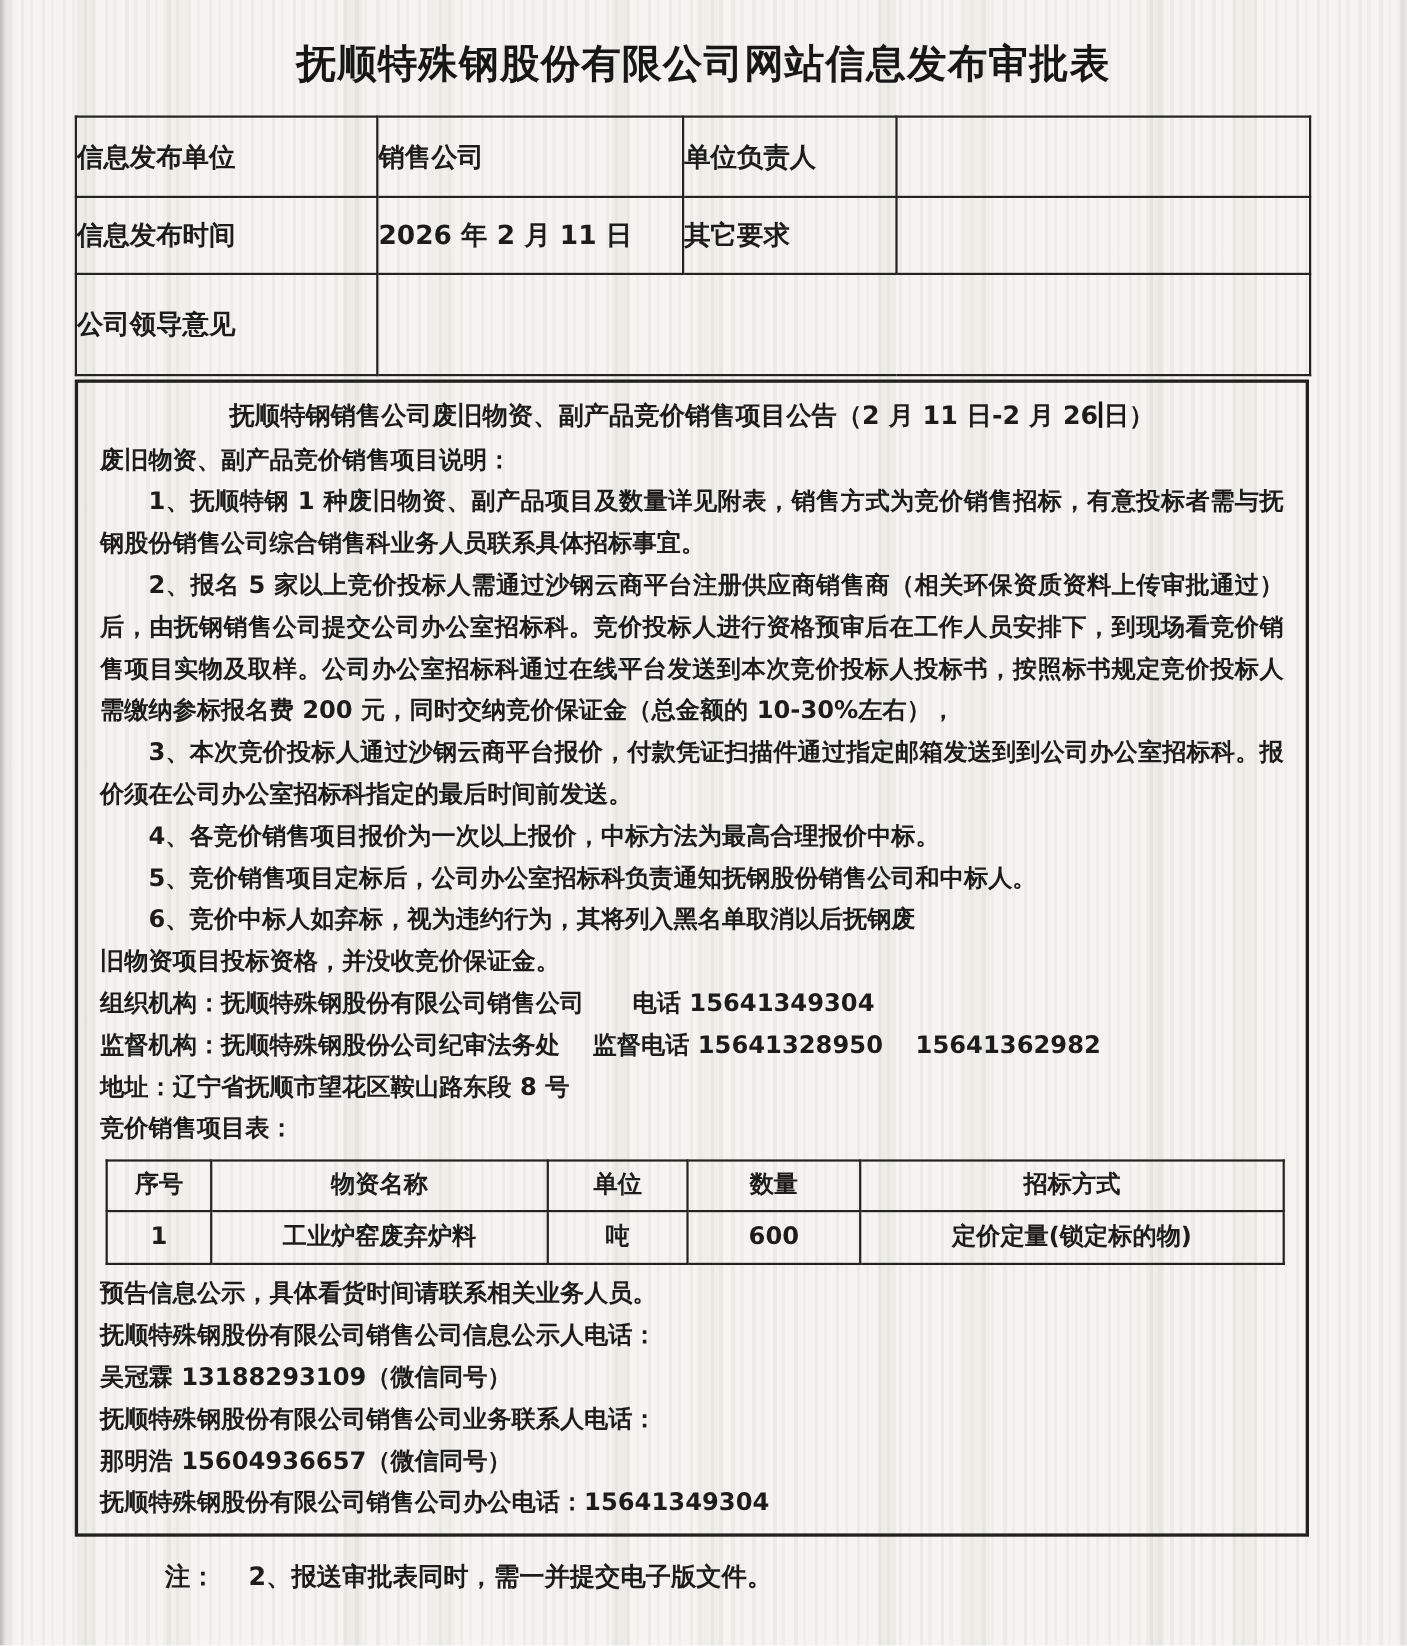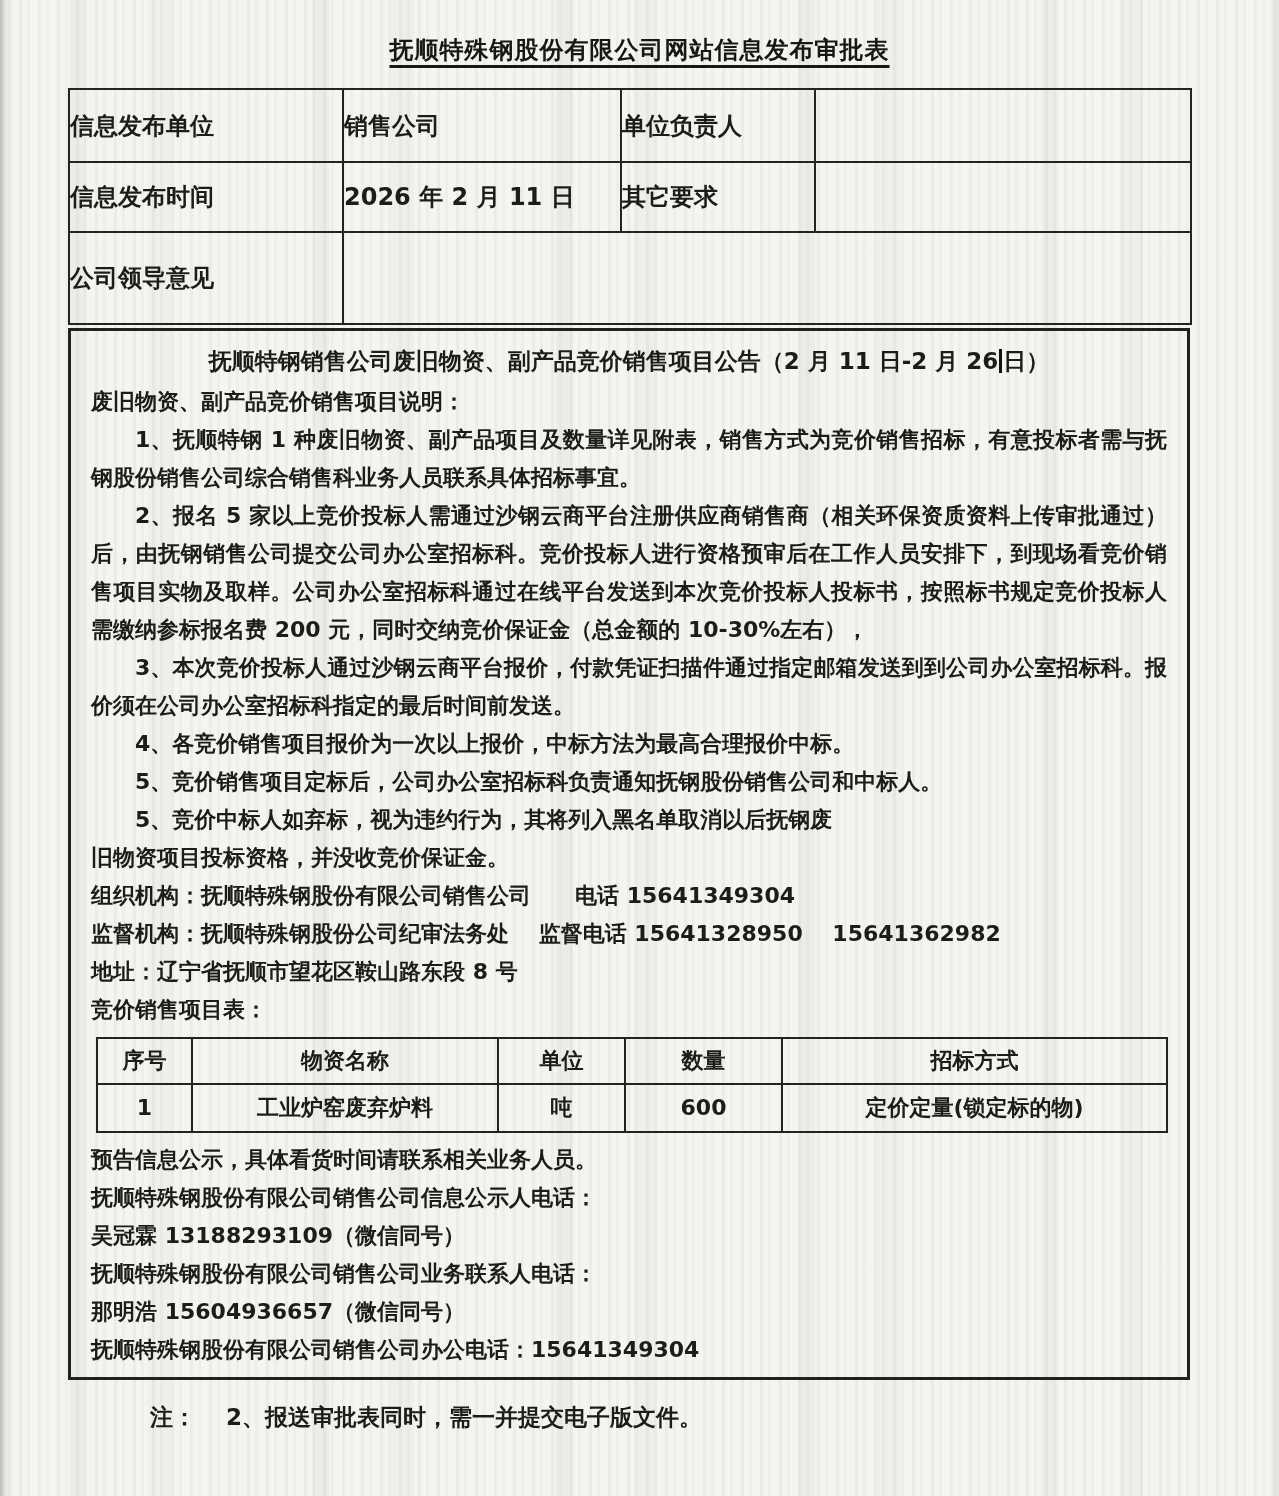--- a/index.html
+++ b/index.html
@@ -17,23 +17,22 @@
     background:
       linear-gradient(90deg, rgba(25,25,22,0.22) 0px, rgba(25,25,22,0.06) 6px, rgba(0,0,0,0) 14px),
       linear-gradient(270deg, rgba(60,60,55,0.10) 0px, rgba(0,0,0,0) 10px),
       repeating-linear-gradient(90deg, rgba(70,72,62,0.05) 0 3px, rgba(255,255,255,0) 3px 8px, rgba(95,98,88,0.045) 8px 11px, rgba(255,255,255,0) 11px 19px),
       repeating-linear-gradient(90deg, rgba(255,255,255,0) 0 70px, rgba(105,110,95,0.06) 70px 86px, rgba(255,255,255,0) 86px 148px, rgba(138,144,128,0.05) 148px 171px, rgba(255,255,255,0) 171px 243px),
       #f5f4f0;
   }
   .doc-title{
     margin:34px 0 0 0;
     text-align:center;
-    font-size:24px;
+    font-size:36px;
     letter-spacing:1px;
-    text-decoration:underline;
     text-decoration-thickness:3px;
     text-underline-offset:7px;
     color:#171715;
   }
   table{border-collapse:collapse;table-layout:fixed;}
   .info-table{
     width:1122px;
     margin:22px 0 0 68px;
   }
   .info-table td{
@@ -130,21 +129,21 @@
   <div class="main-box">
     <div class="ann-heading">
       <span>抚顺特钢销售公司废旧物资、副产品竞价销售项目公告（2 月 11 日-2 月 26</span><span class="cursor"></span><span>日）</span>
     </div>
     <p>废旧物资、副产品竞价销售项目说明：</p>
     <p class="indent">1、抚顺特钢 1 种废旧物资、副产品项目及数量详见附表，销售方式为竞价销售招标，有意投标者需与抚钢股份销售公司综合销售科业务人员联系具体招标事宜。</p>
     <p class="indent">2、报名 5 家以上竞价投标人需通过沙钢云商平台注册供应商销售商（相关环保资质资料上传审批通过）后，由抚钢销售公司提交公司办公室招标科。竞价投标人进行资格预审后在工作人员安排下，到现场看竞价销售项目实物及取样。公司办公室招标科通过在线平台发送到本次竞价投标人投标书，按照标书规定竞价投标人需缴纳参标报名费 200 元，同时交纳竞价保证金（总金额的 10-30%左右），</p>
     <p class="indent">3、本次竞价投标人通过沙钢云商平台报价，付款凭证扫描件通过指定邮箱发送到到公司办公室招标科。报价须在公司办公室招标科指定的最后时间前发送。</p>
     <p class="indent">4、各竞价销售项目报价为一次以上报价，中标方法为最高合理报价中标。</p>
     <p class="indent">5、竞价销售项目定标后，公司办公室招标科负责通知抚钢股份销售公司和中标人。</p>
-    <p class="indent">5、竞价中标人如弃标，视为违约行为，其将列入黑名单取消以后抚钢废</p>
+    <p class="indent">6、竞价中标人如弃标，视为违约行为，其将列入黑名单取消以后抚钢废</p>
     <p>旧物资项目投标资格，并没收竞价保证金。</p>
     <p>组织机构：抚顺特殊钢股份有限公司销售公司　　电话 15641349304</p>
     <p>监督机构：抚顺特殊钢股份公司纪审法务处　 监督电话 15641328950　 15641362982</p>
     <p>地址：辽宁省抚顺市望花区鞍山路东段 8 号</p>
     <p>竞价销售项目表：</p>
 
     <table class="items-table">
       <colgroup>
         <col style="width:95px">
           <col style="width:306px">

